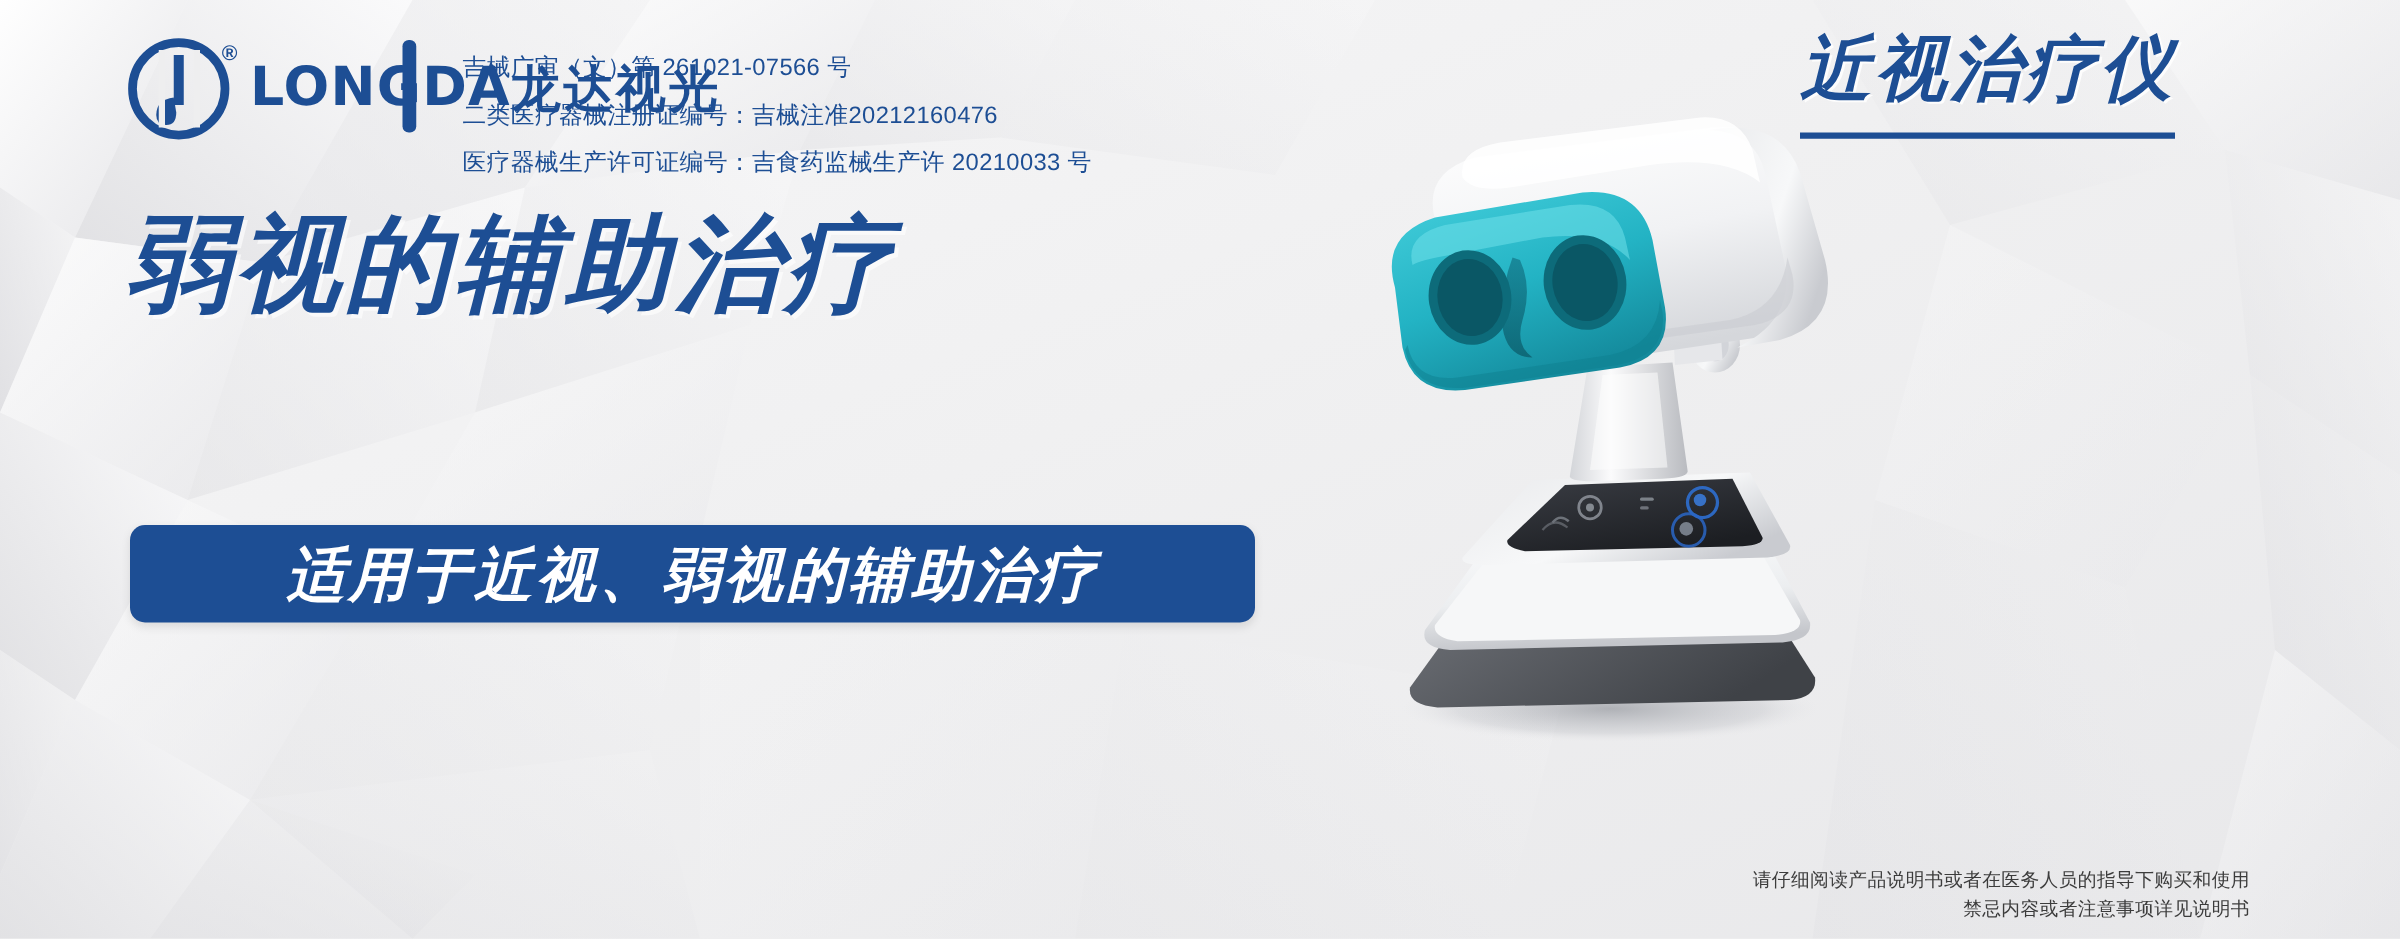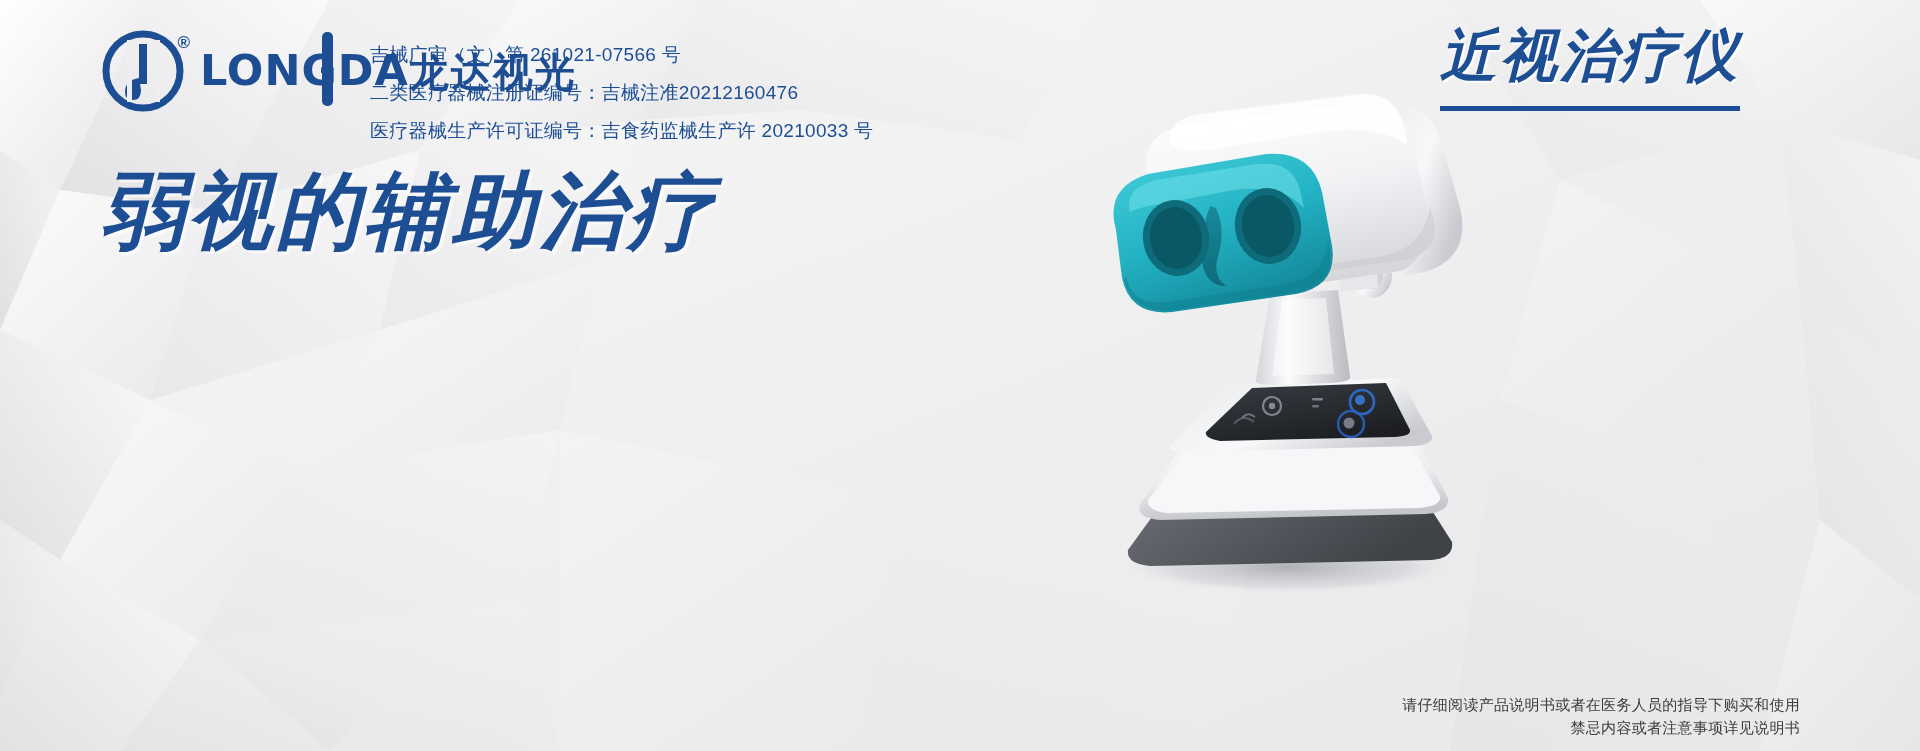--- a/index.html
+++ b/index.html
@@ -187,20 +187,23 @@
   <div class="cert">
     <div>吉械广审（文）第 261021-07566 号</div>
     <div>二类医疗器械注册证编号：吉械注准20212160476</div>
     <div>医疗器械生产许可证编号：吉食药监械生产许 20210033 号</div>
   </div>
 
   <div class="product-title">近视治疗仪</div>
 
   <div class="headline1">弱视的辅助治疗</div>
 
+  <div class="cta-bar">
+    <span class="cta-text">适用于近视、弱视的辅助治疗</span>
+  </div>
 
   <div class="product">
     <svg width="560" height="530" viewBox="0 0 560 530">
       <defs>
         <linearGradient id="shellTop" x1="0" y1="0" x2="0.3" y2="1">
           <stop offset="0%" stop-color="#ffffff"></stop>
           <stop offset="55%" stop-color="#f1f2f4"></stop>
           <stop offset="100%" stop-color="#d5d7db"></stop>
         </linearGradient>
         <linearGradient id="shellSide" x1="0" y1="0" x2="1" y2="0.6">

